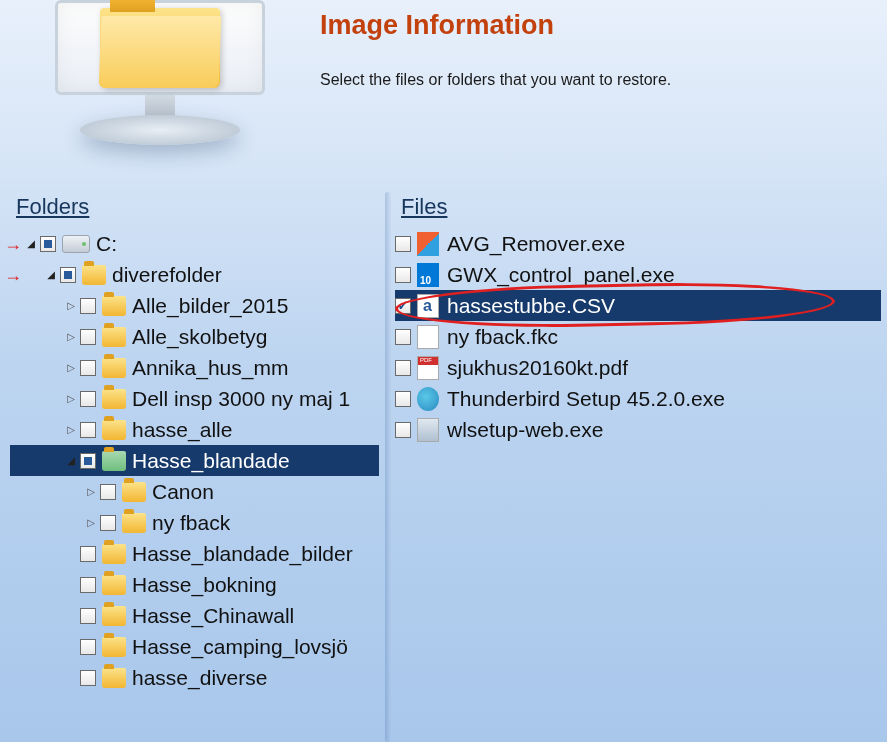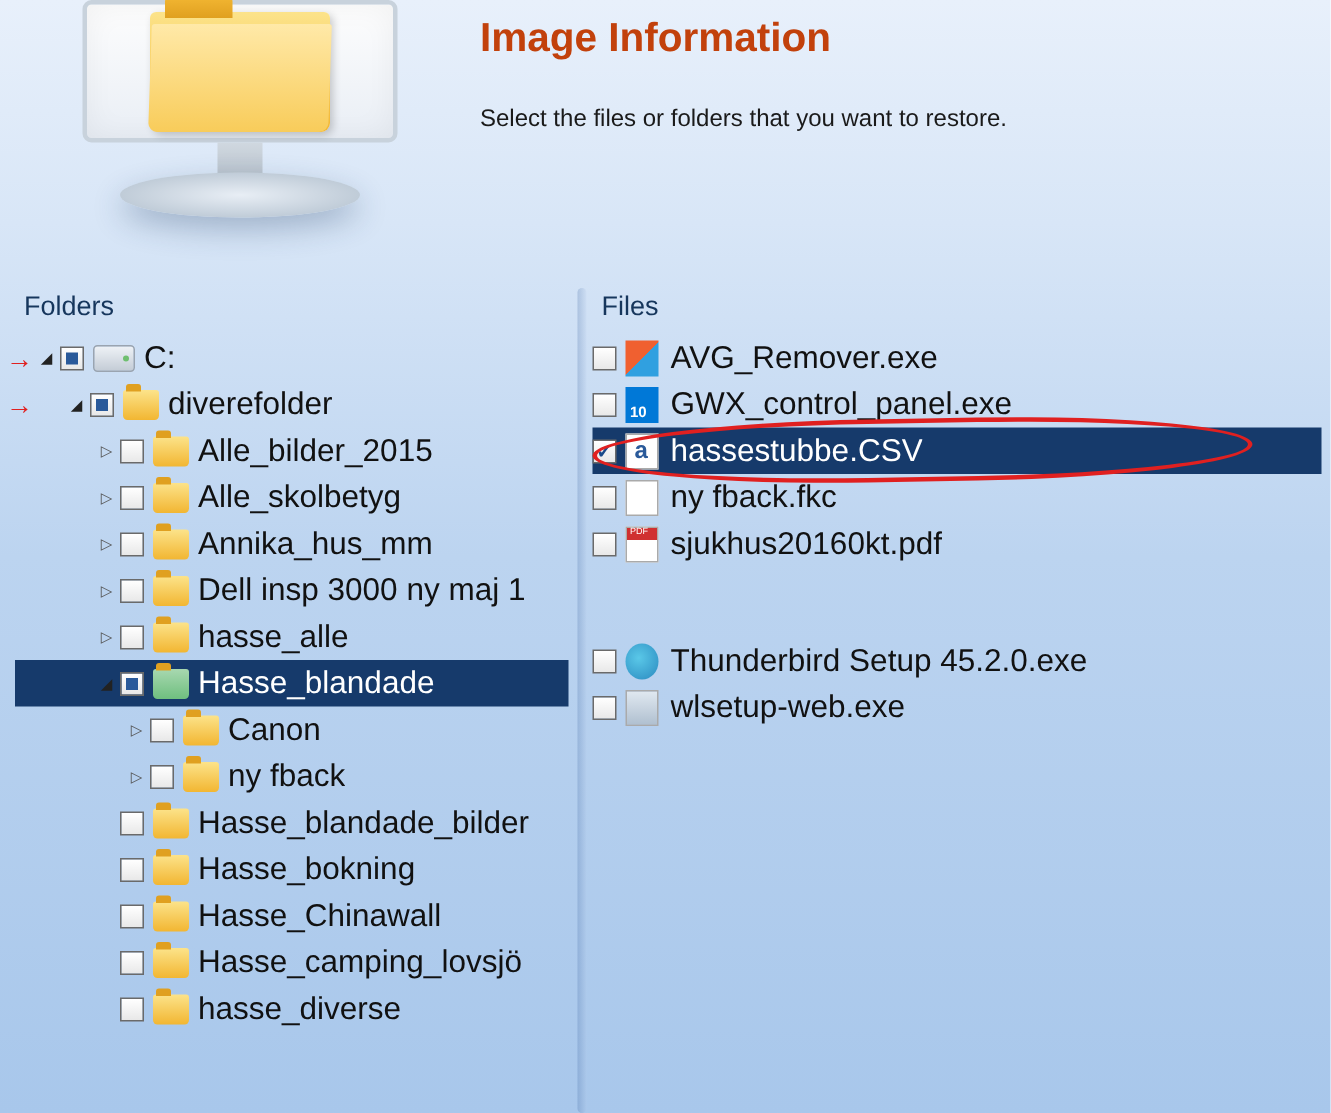--- a/index.html
+++ b/index.html
@@ -108,23 +108,24 @@
 .col-folders {
   width: 385px;
   padding: 0 6px 0 10px;
   position: relative;
 }
 .col-files {
   flex: 1;
   padding: 0 6px 0 10px;
 }
 .col-header {
-  font-size: 18px;
+  font-size: 22px;
   color: #16365c;
   padding: 4px 6px 8px 6px;
+  text-decoration: underline;
 }
 .divider {
   position: absolute;
   left: 385px;
   top: 2px;
   bottom: 0;
   width: 6px;
   background: linear-gradient(to right, rgba(60,100,160,0.25), rgba(180,200,230,0.15));
   border-radius: 3px;
 }
@@ -404,21 +405,21 @@
         <div class="file-row" style="position: relative;">
           <span class="chk none"></span>
           <span class="file-icon generic"></span>
           <span class="label">ny fback.fkc</span>
         </div>
         <div class="file-row" style="position: relative;">
           <span class="chk none"></span>
           <span class="file-icon pdf"></span>
           <span class="label">sjukhus20160kt.pdf</span>
         </div>
-        <div class="file-row" style="position: relative; margin-top: 47px;">
+        <div class="file-row" style="position: relative;">
           <span class="chk none"></span>
           <span class="file-icon tbird"></span>
           <span class="label">Thunderbird Setup 45.2.0.exe</span>
         </div>
         <div class="file-row" style="position: relative;">
           <span class="chk none"></span>
           <span class="file-icon wlsetup"></span>
           <span class="label">wlsetup-web.exe</span>
         </div>
       </div>

